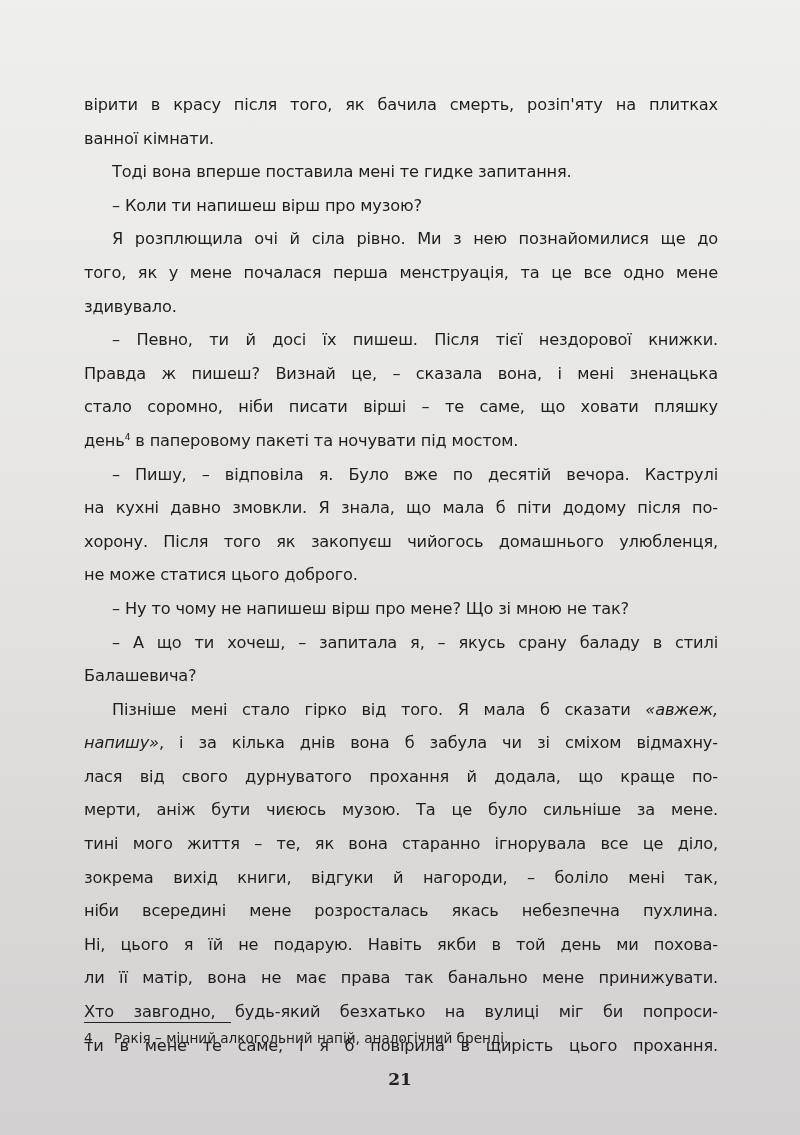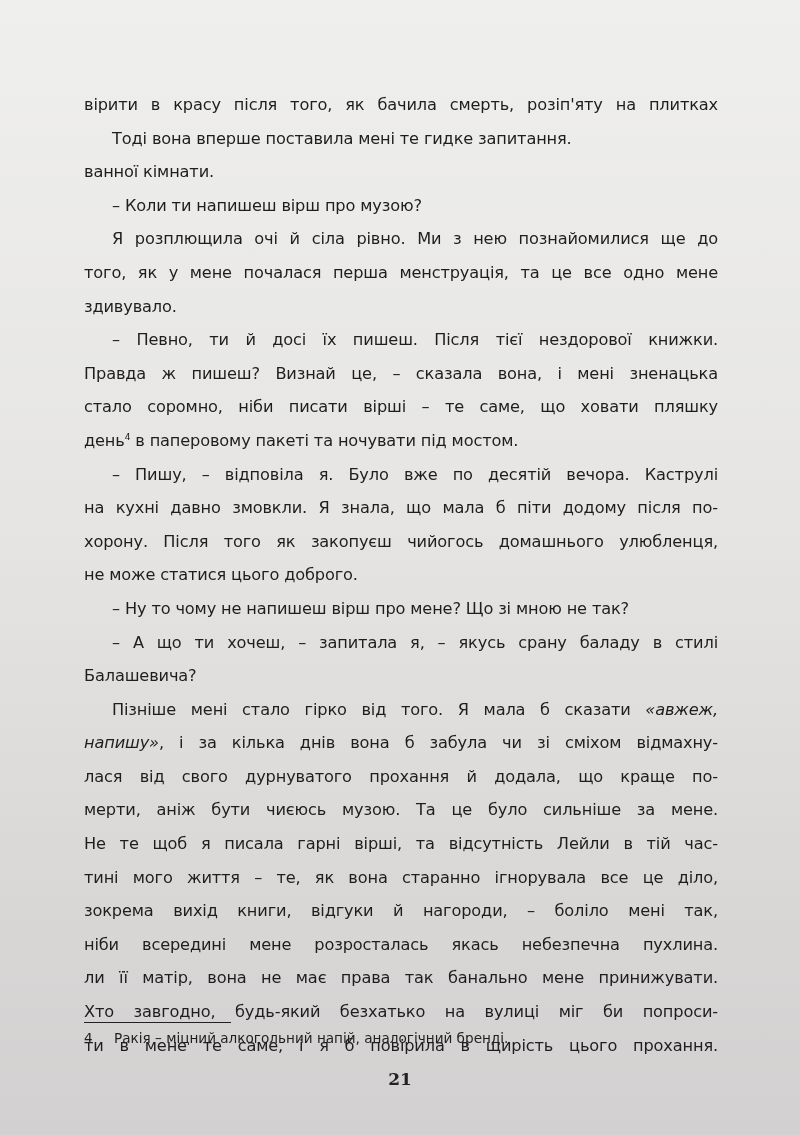--- a/index.html
+++ b/index.html
@@ -39,45 +39,45 @@
     position: absolute; left: 0; width: 800px; top: 1069px;
     text-align: center; font-family: "DejaVu Serif", serif;
     font-size: 17px; font-weight: bold; color: #222;
   }
 </style>
 </head>
 <body>
 
 <div class="page">
   <div class="line just">вірити в красу після того, як бачила смерть, розіп'яту на плитках</div>
+  <div class="line">ванної кімнати.</div>
   <div class="line indent">Тоді вона вперше поставила мені те гидке запитання.</div>
-  <div class="line">ванної кімнати.</div>
   <div class="line indent">– Коли ти напишеш вірш про музою?</div>
   <div class="line indent just">Я розплющила очі й сіла рівно. Ми з нею познайомилися ще до</div>
   <div class="line just">того, як у мене почалася перша менструація, та це все одно мене</div>
   <div class="line">здивувало.</div>
   <div class="line indent just">– Певно, ти й досі їх пишеш. Після тієї нездорової книжки.</div>
   <div class="line just">Правда ж пишеш? Визнай це, – сказала вона, і мені зненацька</div>
   <div class="line just">стало соромно, ніби писати вірші – те саме, що ховати пляшку</div>
   <div class="line"><span>день</span><sup>4</sup><span> в паперовому пакеті та ночувати під мостом.</span></div>
   <div class="line indent just">– Пишу, – відповіла я. Було вже по десятій вечора. Каструлі</div>
   <div class="line just">на кухні давно змовкли. Я знала, що мала б піти додому після по-</div>
   <div class="line just">хорону. Після того як закопуєш чийогось домашнього улюбленця,</div>
   <div class="line">не може статися цього доброго.</div>
   <div class="line indent">– Ну то чому не напишеш вірш про мене? Що зі мною не так?</div>
   <div class="line indent just">– А що ти хочеш, – запитала я, – якусь срану баладу в стилі</div>
   <div class="line">Балашевича?</div>
   <div class="line indent just"><span>Пізніше мені стало гірко від того. Я мала б сказати </span><em>«авжеж,</em></div>
   <div class="line just"><em>напишу»</em><span>, і за кілька днів вона б забула чи зі сміхом відмахну-</span></div>
   <div class="line just">лася від свого дурнуватого прохання й додала, що краще по-</div>
   <div class="line just">мерти, аніж бути чиєюсь музою. Та це було сильніше за мене.</div>
-  <div class="line just">Не те щоб я писала гарні вірші, та відсутність Лейли в тій час-</div>
   <div class="line just">тині мого життя – те, як вона старанно ігнорувала все це діло,</div>
   <div class="line just">зокрема вихід книги, відгуки й нагороди, – боліло мені так,</div>
   <div class="line just">ніби всередині мене розросталась якась небезпечна пухлина.</div>
+  <div class="line just">Ні, цього я їй не подарую. Навіть якби в той день ми похова-</div>
   <div class="line just">ли її матір, вона не має права так банально мене принижувати.</div>
   <div class="line just">Хто завгодно, будь-який безхатько на вулиці міг би попроси-</div>
   <div class="line just">ти в мене те саме, і я б повірила в щирість цього прохання.</div>
 </div>
 
 <div class="rule"></div>
 <div class="footnote">
   <span class="num">4</span><span>Ракія – міцний алкогольний напій, аналогічний бренді.</span>
 </div>
 

